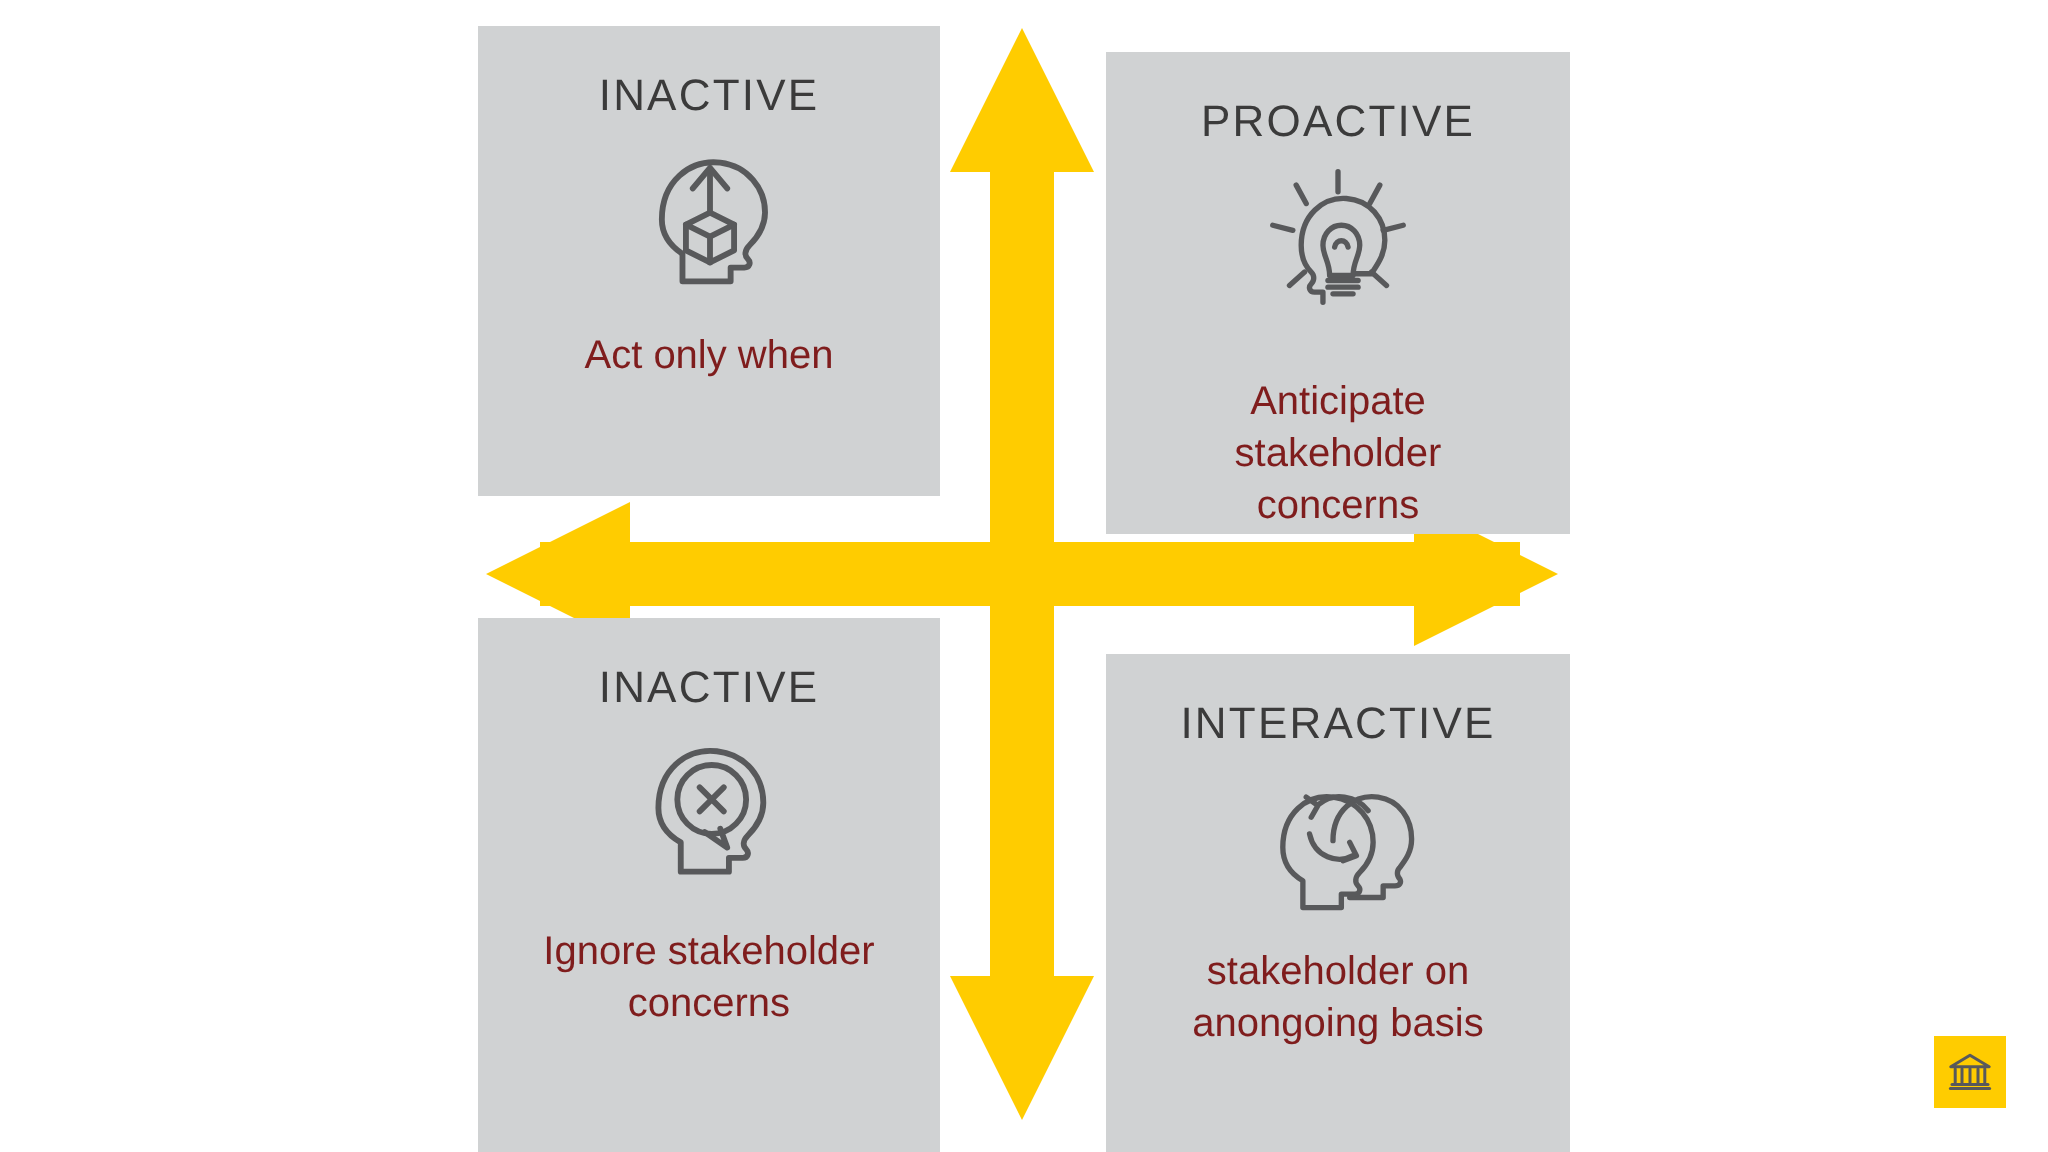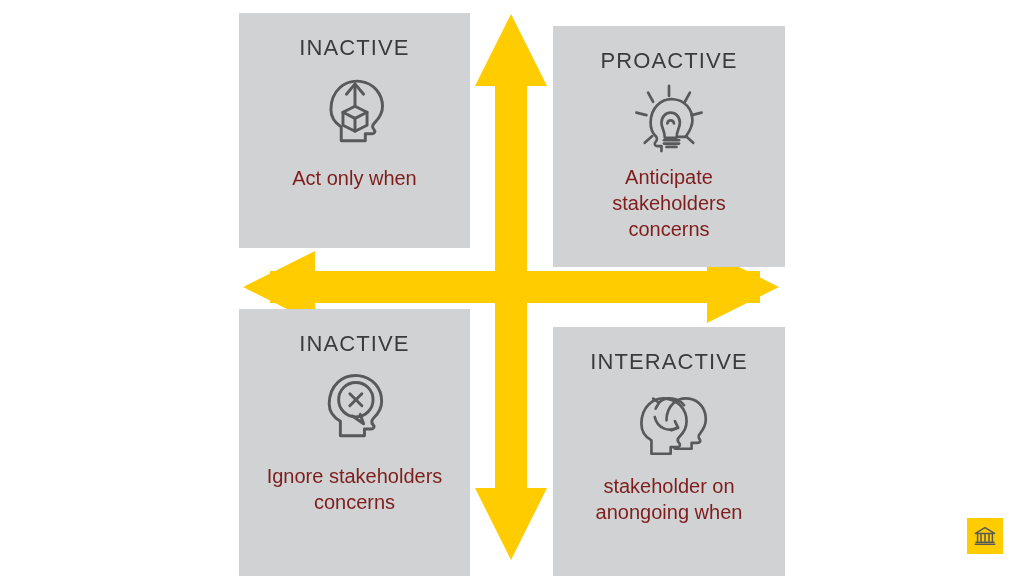--- a/index.html
+++ b/index.html
@@ -56,21 +56,21 @@
     line-height: 0;
   }
   .card-desc {
     font-size: 20px;
     color: #7f1d1d;
     line-height: 26px;
     font-weight: 400;
     padding: 0 10px;
   }
   .card-tl .card-desc { margin-top: 14px; }
-  .card-tr .card-desc { margin-top: 0; }
+  .card-tr .card-desc { margin-top: 24px; }
   .card-bl .card-desc { margin-top: 16px; }
   .card-br .card-desc { margin-top: 8px; }
 
   .card-desc span { display: block; white-space: nowrap; }
 
   
   .logo-badge {
     position: absolute;
     left: 967px;
     top: 518px;
@@ -146,21 +146,21 @@
         <path d="M53 53 C54 48 60 48 61 53"></path>
 
         <path d="M49 73 L67 73"></path>
         <path d="M49 77 L67 77"></path>
         <path d="M52 81 L64 81"></path>
       </svg>
     </div>
 
     <div class="card-desc">
       <span>Anticipate</span>
-      <span>stakeholders</span>
+      <span>stakeholder</span>
       <span>concerns</span>
     </div>
   </div>
 
   <div class="card card-bl">
     <div class="card-title">INACTIVE</div>
 
     <div class="card-icon">
       <svg width="86" height="86" viewBox="0 0 100 100" fill="none" stroke="#58595b" stroke-width="3.4" stroke-linecap="round" stroke-linejoin="round">
 
@@ -170,21 +170,21 @@
 
         <circle cx="51" cy="45" r="20"></circle>
         <path d="M56 62 L60 73 L47 64"></path>
 
         <path d="M44 38 L58 52"></path>
         <path d="M58 38 L44 52"></path>
       </svg>
     </div>
 
     <div class="card-desc">
-      <span>Ignore stakeholders</span>
+      <span>Ignore stakeholder</span>
       <span>concerns</span>
     </div>
   </div>
 
   <div class="card card-br">
     <div class="card-title">INTERACTIVE</div>
 
     <div class="card-icon">
       <svg width="92" height="86" viewBox="0 0 110 100" fill="none" stroke="#58595b" stroke-width="3.2" stroke-linecap="round" stroke-linejoin="round">
 
@@ -198,21 +198,21 @@
         <path d="M73 30 C66 21 52 19 44 26"></path>
         <path d="M36 22 L43 27 L39 34"></path>
 
         <path d="M38 44 C41 58 55 62 64 57"></path>
         <path d="M62 49 L66 57 L58 60"></path>
       </svg>
     </div>
 
     <div class="card-desc">
       <span>stakeholder on</span>
-      <span>anongoing  when</span>
+      <span>anongoing  basis</span>
     </div>
   </div>
 
   <div class="logo-badge">
     <svg width="24" height="24" viewBox="0 0 24 24" fill="none" stroke="#58595b" stroke-width="1.5" stroke-linecap="round" stroke-linejoin="round">
       <path d="M2.4 9.4 L12 3.6 L21.6 9.4 Z"></path>
       <path d="M4.6 10.4 L4.6 17.2 M8 10.4 L8 17.2 M12 10.4 L12 17.2
                M16 10.4 L16 17.2 M19.4 10.4 L19.4 17.2"></path>
       <path d="M3 18.2 L21 18.2"></path>
       <path d="M2.2 20.3 L21.8 20.3"></path>

